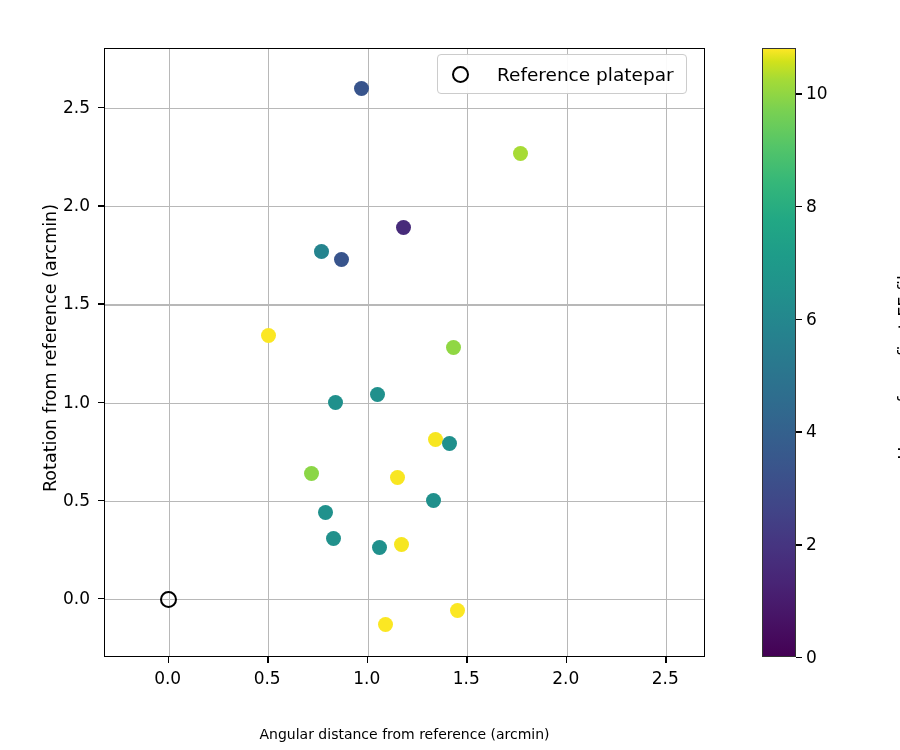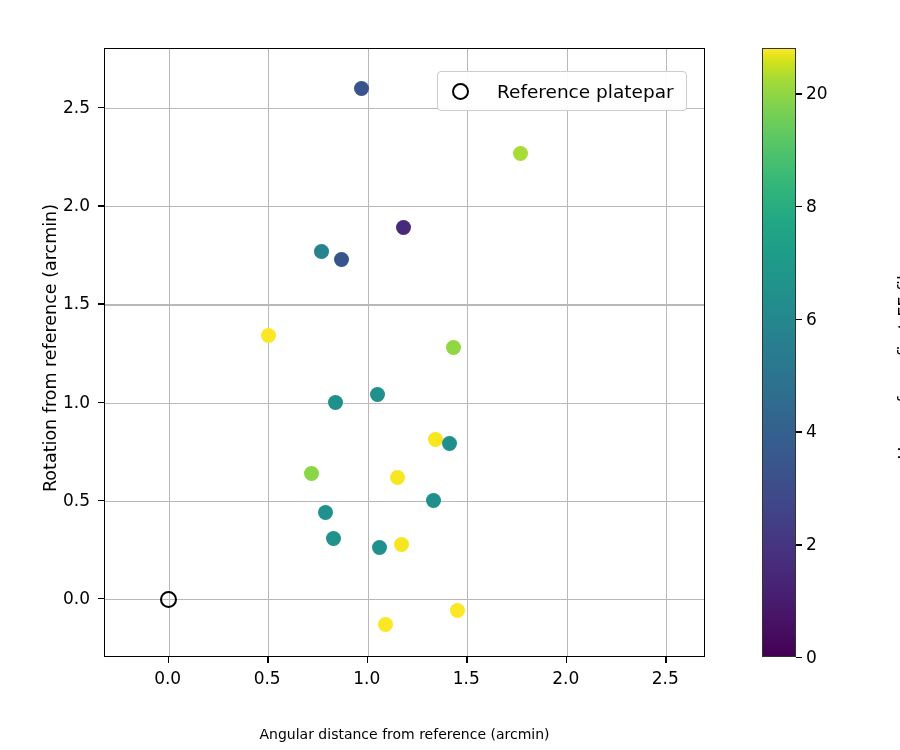--- a/index.html
+++ b/index.html
@@ -111,21 +111,21 @@
     text-align: center;
     font-size: 17.5px;
     color: #000000;
     transform: rotate(-90deg);
     white-space: nowrap;
   }
   
   #legend {
     position: absolute;
     left: 437px;
-    top: 71px;
+    top: 54px;
     height: 40px;
     display: flex;
     align-items: center;
     padding: 0 12px 0 14px;
     background: rgba(255,255,255,0.92);
     border: 1px solid #cccccc;
     border-radius: 4px;
     box-sizing: border-box;
   }
   #legend-marker {
@@ -288,17 +288,17 @@
       <div class="cb-label" style="left: 806px; top: 657px;">0</div>
       <div class="cb-tick" style="left: 796px; top: 544.222px;"></div>
       <div class="cb-label" style="left: 806px; top: 544.222px;">2</div>
       <div class="cb-tick" style="left: 796px; top: 431.444px;"></div>
       <div class="cb-label" style="left: 806px; top: 431.444px;">4</div>
       <div class="cb-tick" style="left: 796px; top: 318.667px;"></div>
       <div class="cb-label" style="left: 806px; top: 318.667px;">6</div>
       <div class="cb-tick" style="left: 796px; top: 205.889px;"></div>
       <div class="cb-label" style="left: 806px; top: 205.889px;">8</div>
       <div class="cb-tick" style="left: 796px; top: 93.1111px;"></div>
-      <div class="cb-label" style="left: 806px; top: 93.1111px;">20</div>
+      <div class="cb-label" style="left: 806px; top: 93.1111px;">10</div>
     </div>
   <div id="cblabel">Hours from first FF file</div>
 
 </div>
 
 </body></html>

